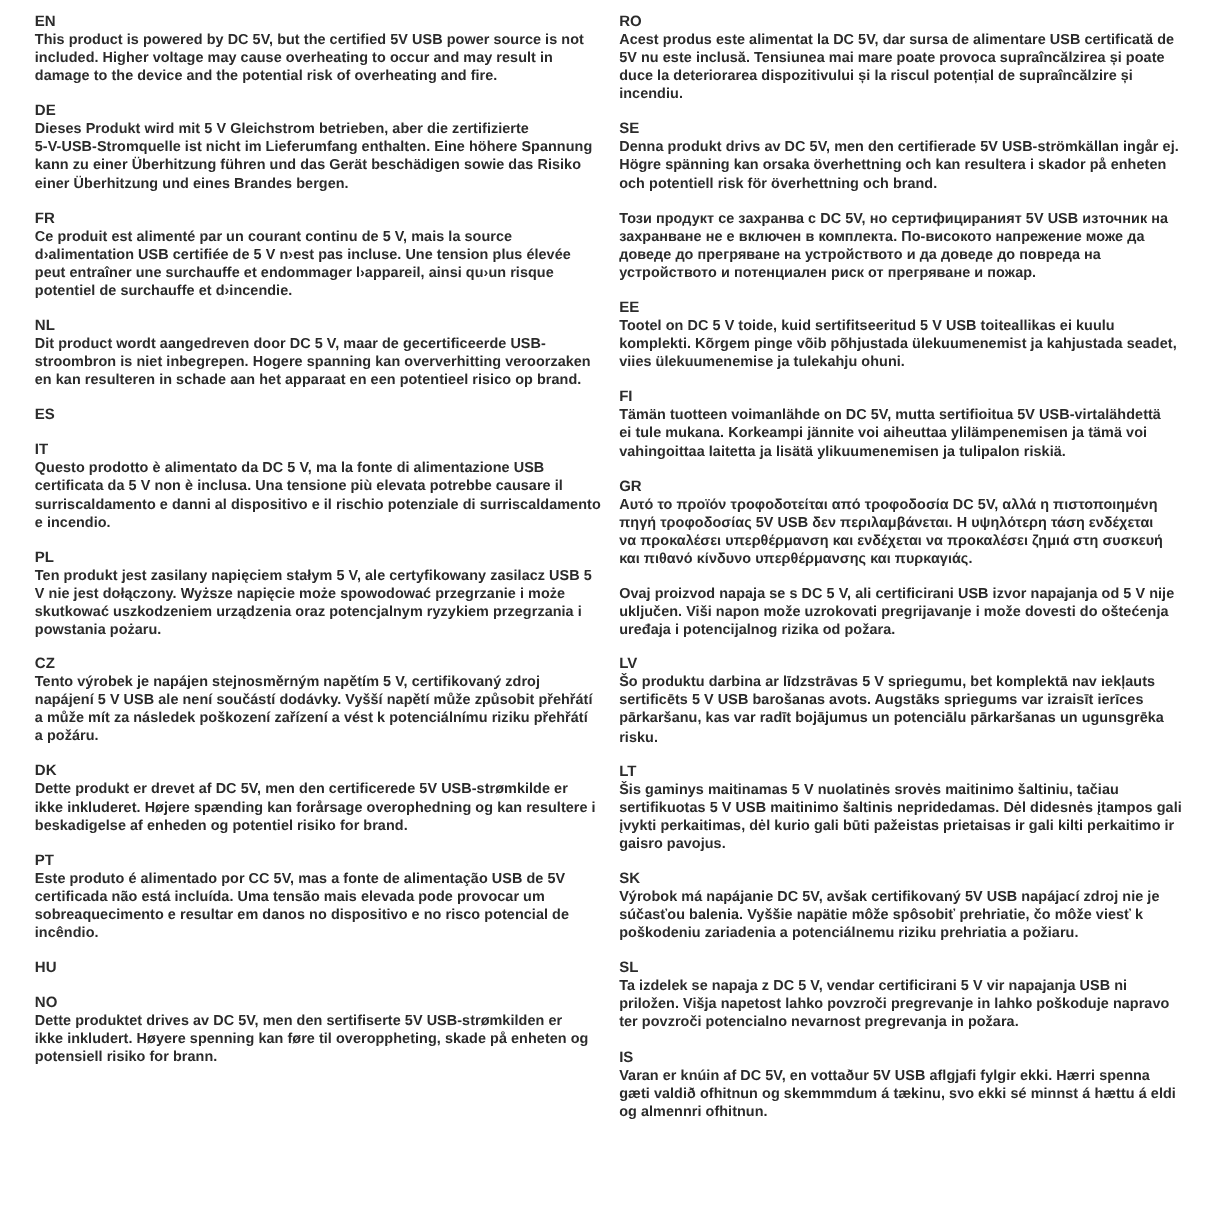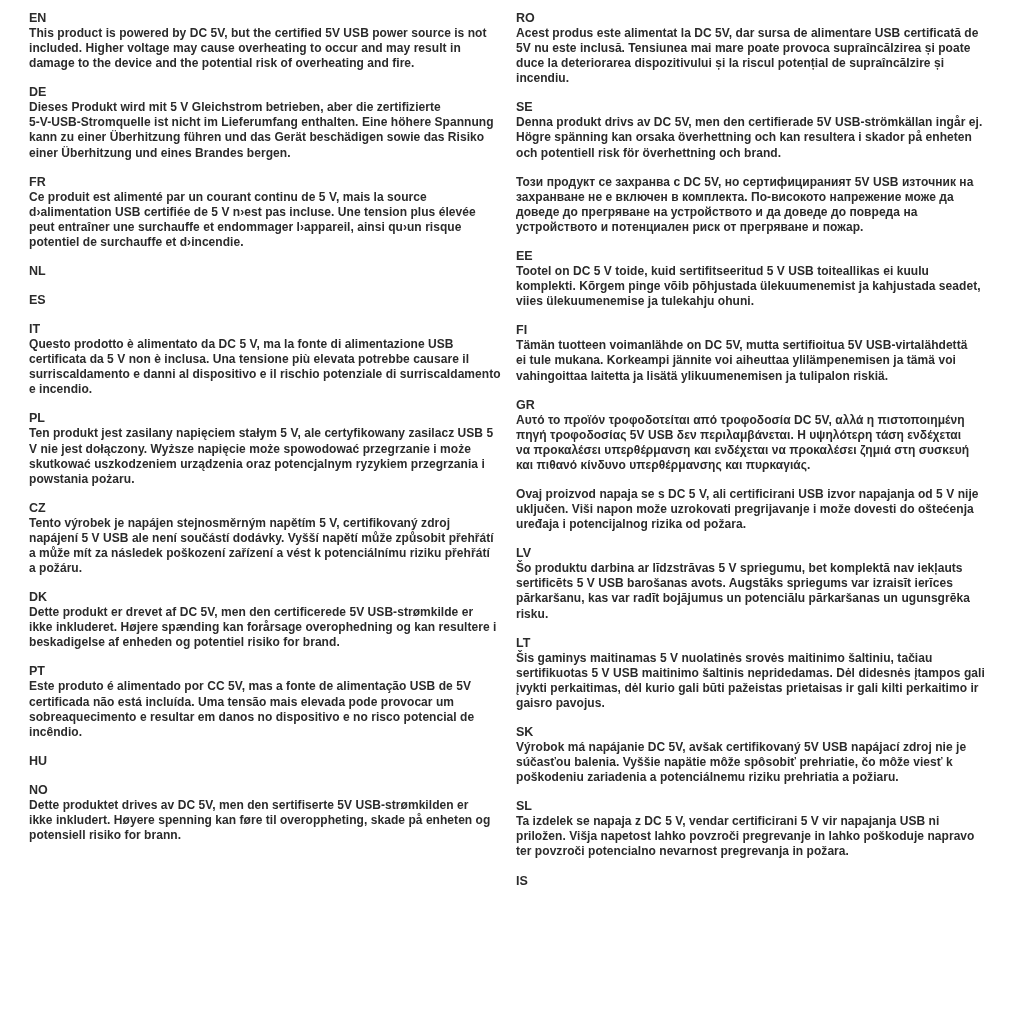--- a/index.html
+++ b/index.html
@@ -66,20 +66,23 @@
   <section class="lang-section">
     <h2 class="lang-code">FR</h2>
     <p class="lang-text">Ce produit est alimenté par un courant continu de 5 V, mais la source
 d›alimentation USB certifiée de 5 V n›est pas incluse. Une tension plus élevée
 peut entraîner une surchauffe et endommager l›appareil, ainsi qu›un risque
 potentiel de surchauffe et d›incendie.</p>
   </section>
 
   <section class="lang-section">
     <h2 class="lang-code">NL</h2>
+    <p class="lang-text">Dit product wordt aangedreven door DC 5 V, maar de gecertificeerde USB-
+stroombron is niet inbegrepen. Hogere spanning kan oververhitting veroorzaken
+en kan resulteren in schade aan het apparaat en een potentieel risico op brand.</p>
   </section>
 
   <section class="lang-section">
     <h2 class="lang-code">ES</h2>
   </section>
 
   <section class="lang-section">
     <h2 class="lang-code">IT</h2>
     <p class="lang-text">Questo prodotto è alimentato da DC 5 V, ma la fonte di alimentazione USB
 certificata da 5 V non è inclusa. Una tensione più elevata potrebbe causare il
@@ -205,15 +208,18 @@
 
   <section class="lang-section">
     <h2 class="lang-code">SL</h2>
     <p class="lang-text">Ta izdelek se napaja z DC 5 V, vendar certificirani 5 V vir napajanja USB ni
 priložen. Višja napetost lahko povzroči pregrevanje in lahko poškoduje napravo
 ter povzroči potencialno nevarnost pregrevanja in požara.</p>
   </section>
 
   <section class="lang-section">
     <h2 class="lang-code">IS</h2>
+    <p class="lang-text">Varan er knúin af DC 5V, en vottaður 5V USB aflgjafi fylgir ekki. Hærri spenna
+gæti valdið ofhitnun og skemmmdum á tækinu, svo ekki sé minnst á hættu á eldi
+og almennri ofhitnun.</p>
   </section>
 </div>
 </div>
 
 </body></html>

